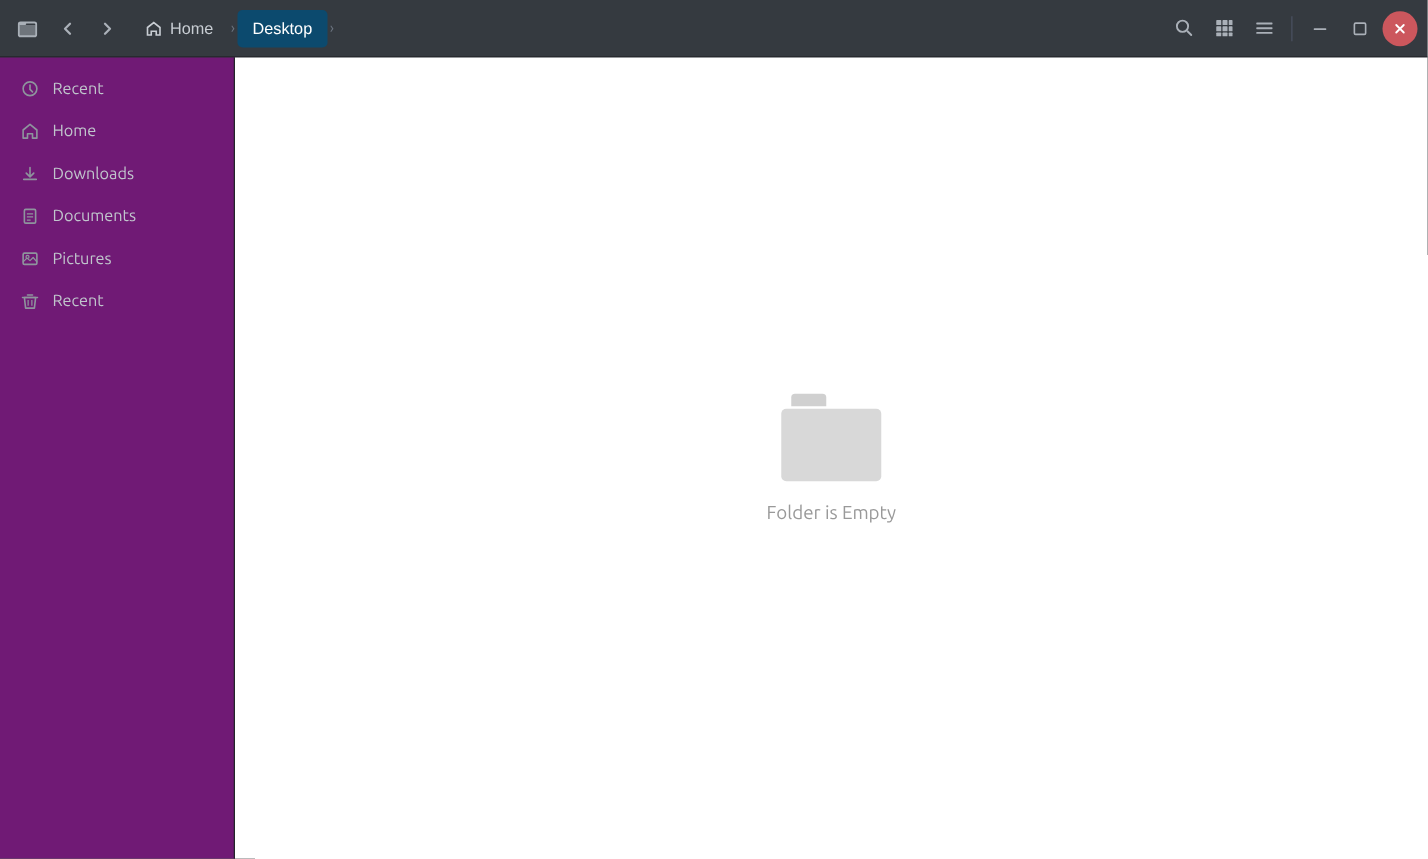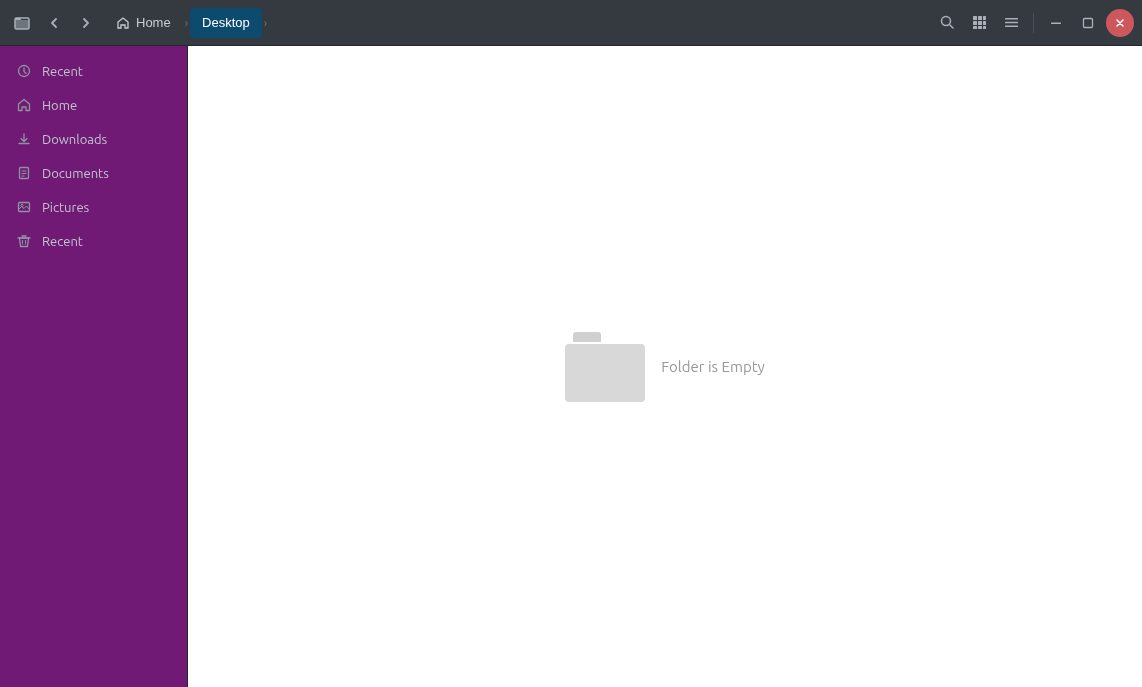--- a/index.html
+++ b/index.html
@@ -148,21 +148,21 @@
       font-size: 13px;
     }
 
     
     .content {
       flex: 1;
       background: #ffffff;
       display: flex;
       align-items: center;
       justify-content: center;
-      flex-direction: row;
+      flex-direction: column;
       gap: 16px;
     }
 
     .empty-folder-icon {
       width: 80px;
       height: 70px;
       position: relative;
     }
 
     .folder-tab {

